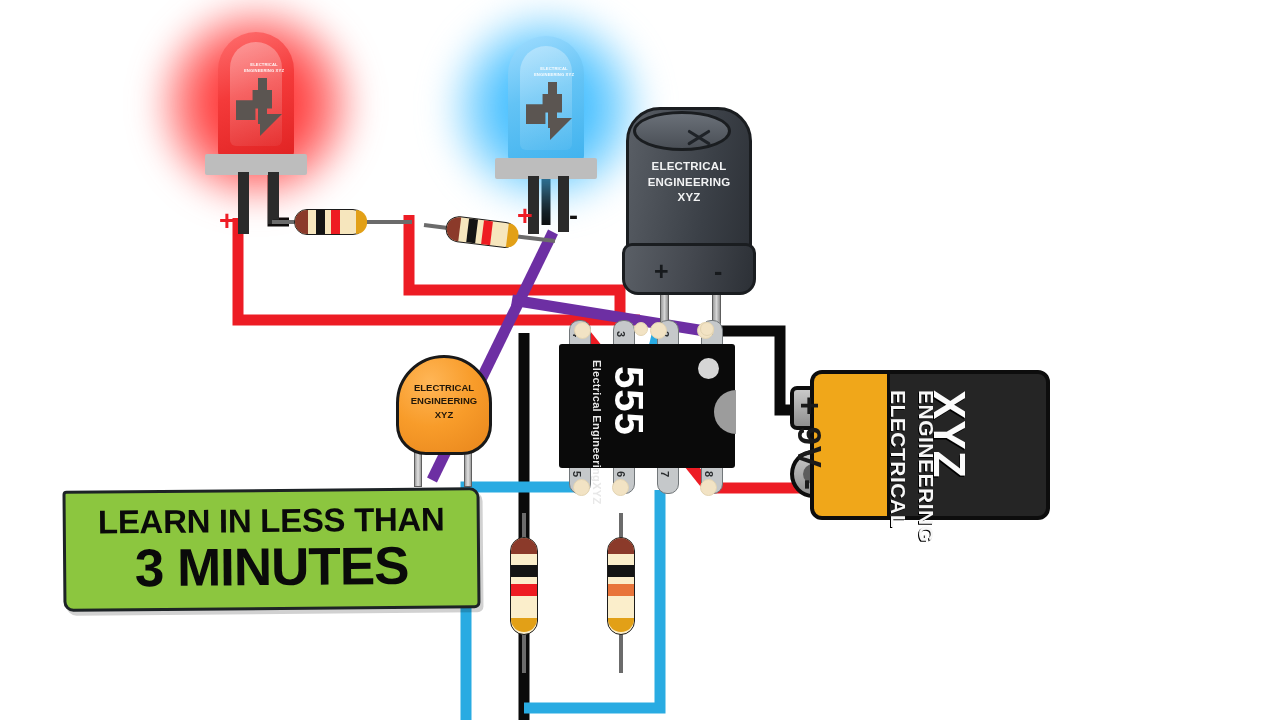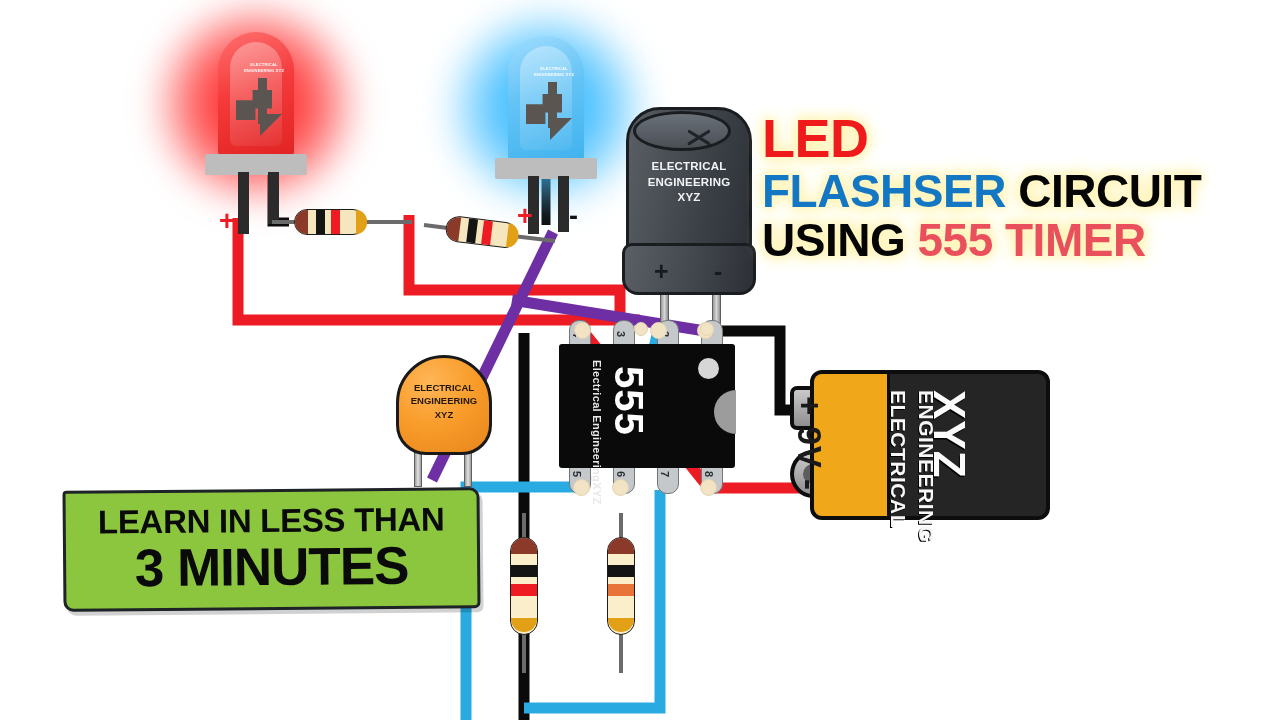--- a/index.html
+++ b/index.html
@@ -492,32 +492,19 @@
 
   <div class="node" style="left:574px; top:322px;"></div>
   <div class="node" style="left:650px; top:322px;"></div>
   <div class="node" style="left:697px; top:322px;"></div>
   <div class="node" style="left:573px; top:479px;"></div>
   <div class="node" style="left:612px; top:479px;"></div>
   <div class="node" style="left:700px; top:479px;"></div>
   <div class="node" style="left:634px; top:322px; width:14px; height:14px;"></div>
   <div class="node" style="left:700px; top:322px; width:14px; height:14px;"></div>
 
-  <div class="title-block">
-    <div class="title-line t1">
-      <span class="c-red">LED</span>
-    </div>
-    <div class="title-line t2">
-      <span class="c-blue">FLASHSER</span>
-      <span class="c-black">CIRCUIT</span>
-    </div>
-    <div class="title-line t3">
-      <span class="c-black">USING</span>
-      <span class="c-pink">555 TIMER</span>
-    </div>
-  </div>
 
   <div class="banner">
     <div class="banner-l1">LEARN IN LESS THAN</div>
     <div class="banner-l2">3 MINUTES</div>
   </div>
 
 </div>
 
 </body></html>

